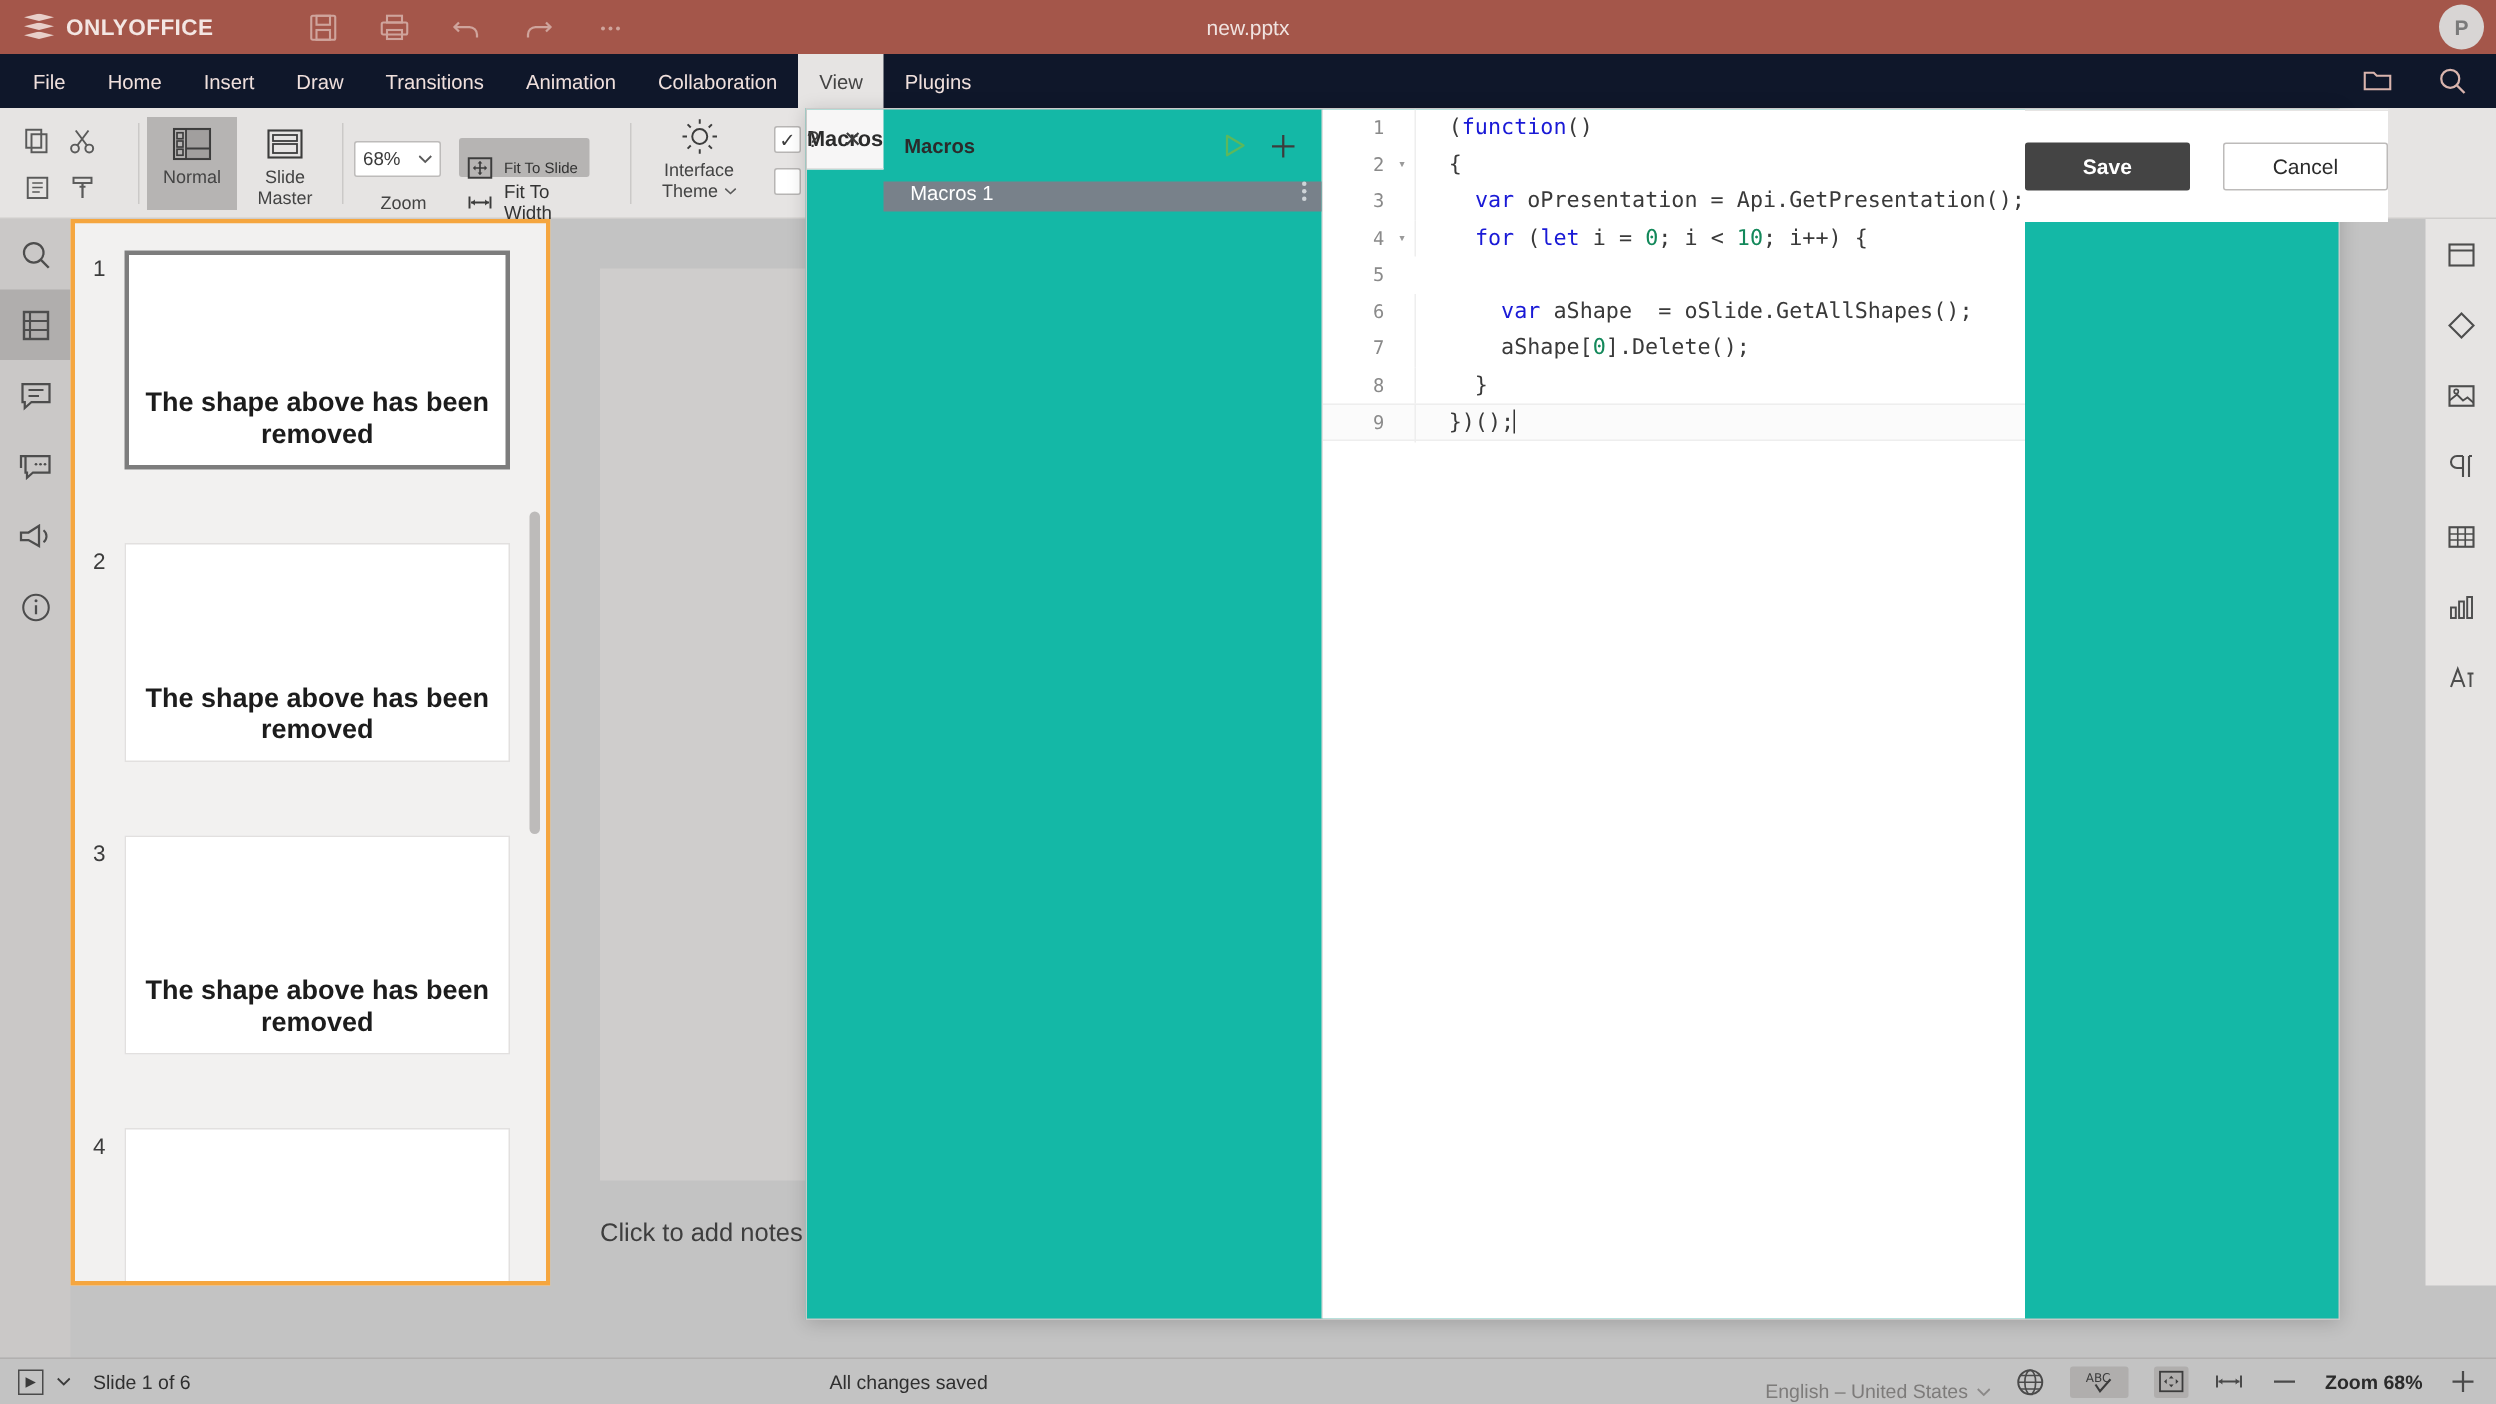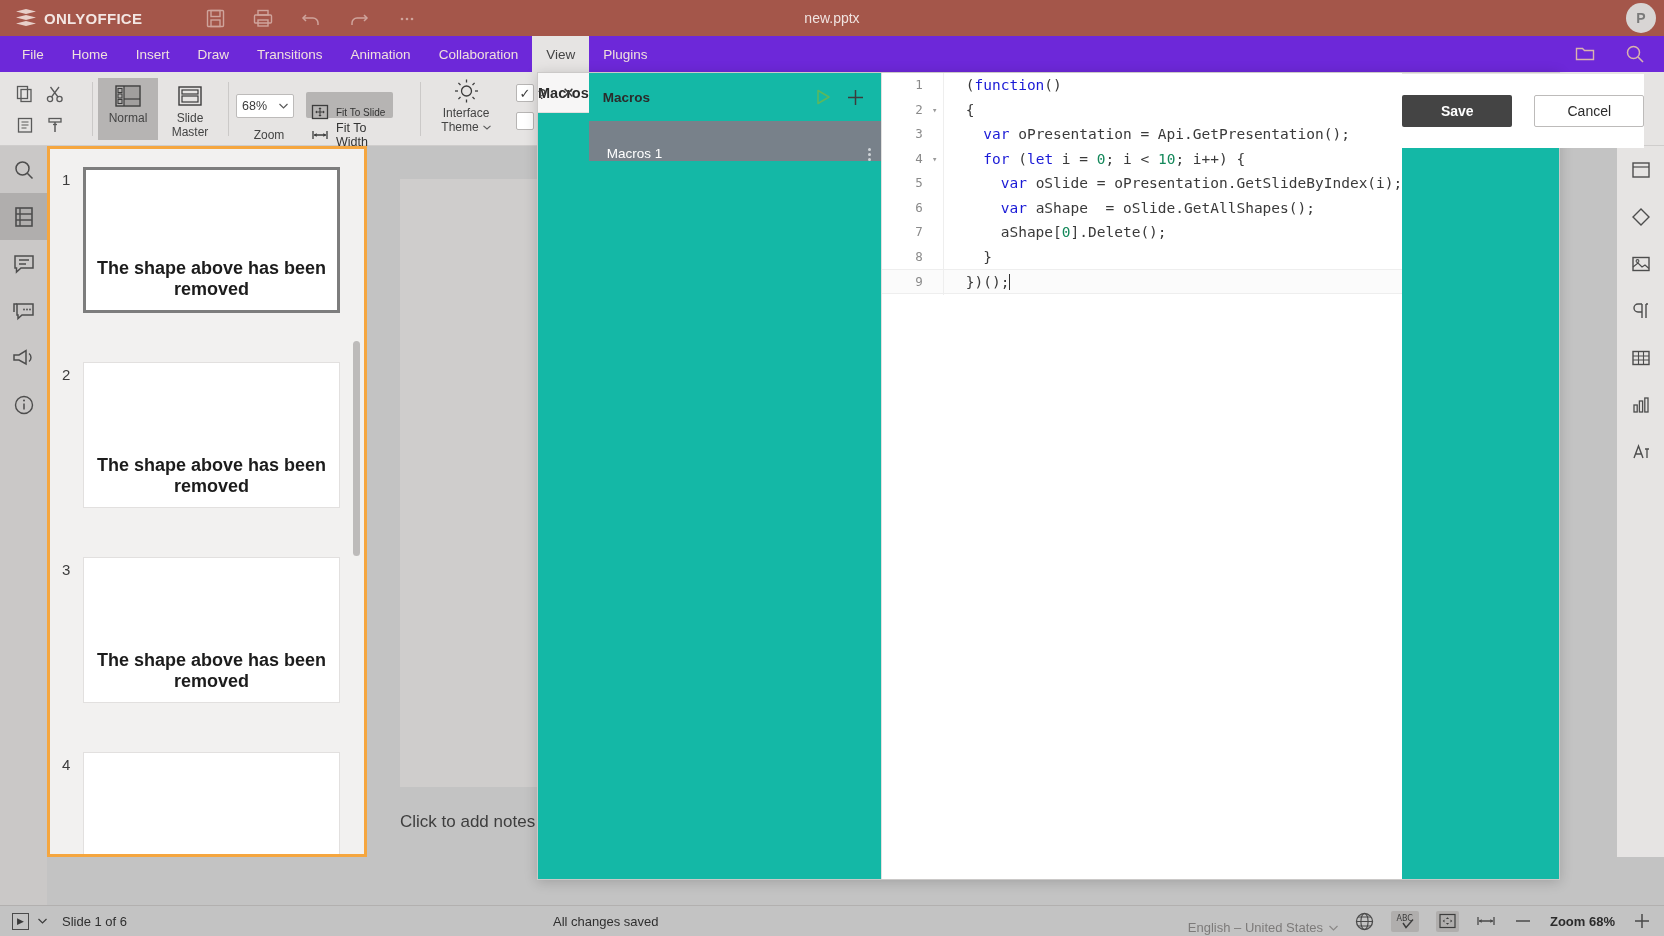--- a/index.html
+++ b/index.html
@@ -43,21 +43,21 @@
   .avatar {
     position:absolute; right:8px; top:3px; width:30px; height:30px;
     border-radius:50%; background:#d8d5d4;
     display:flex; align-items:center; justify-content:center;
     font-size:14px; color:#7a7a7a; font-weight:bold;
   }
 
   
   .menubar {
     position:absolute; left:0; top:36px; width:1664px; height:36px;
-    background:#6d28d9; display:flex; align-items:stretch;
+    background:#0f172a; display:flex; align-items:stretch;
   }
   .menu-item {
     display:flex; align-items:center; padding:0 14px;
     color:#f0e0dd; font-size:13.5px; cursor:default;
   }
   .menu-item:first-child { margin-left:8px; }
   .menu-item.active { background:#e6e4e3; color:#444; }
   .menubar-right {
     position:absolute; right:0; top:0; height:36px; display:flex; align-items:center; gap:28px;
     padding-right:18px;
@@ -189,21 +189,21 @@
     width:17px; height:17px; border:1px solid #4a4a4a;
     display:flex; align-items:center; justify-content:center; font-size:9px; color:#3a3a3a;
   }
   .sb-saved { position:absolute; left:553px; }
   .sb-right {
     position:absolute; right:12px; display:flex; align-items:center; gap:17px;
   }
   .sb-lang { color:#7d7b7a; display:flex; align-items:center; gap:6px;margin-top:13px; }
   .sb-ico { color:#4a4a4a; display:flex; align-items:center; justify-content:center; }
   .sb-ico.boxed {
-    width:28px; height:21px; background:#b0aead; border-radius:2px; font-size:11px;
+    width:39px; height:21px; background:#b0aead; border-radius:2px; font-size:11px;
   }
   .sb-ico.boxed2 {
     width:23px; height:21px; background:#b0aead; border-radius:2px;
   }
   .sb-zoom { font-weight:bold; color:#2b2b2b; }
 
   
   .dialog {
     position:absolute; left:537px; top:72px; width:1023px; height:808px;
     background:#14b8a6; border:1px solid #cbc9c8;
@@ -223,21 +223,21 @@
   .mac-list {
     width:293px; border-right:1px solid #e2e0df;
     display:flex; flex-direction:column;
   }
   .mac-list-head {
     height:48px; display:flex; align-items:center; padding:0 16px 0 14px;
   }
   .mac-list-title { font-size:13.5px; font-weight:bold; color:#2b2b2b; }
   .mac-list-actions { margin-left:auto; display:flex; align-items:center; gap:14px; }
   .mac-item {
-    height:40px; display:flex; align-items:flex-end;
+    height:20px; display:flex; align-items:flex-start;
     padding:0 10px 0 18px; font-size:13.5px; color:#3b3b3b;
   }
   .mac-item.sel { background:#78818a; color:#fff; }
   .mac-kebab { margin-left:auto; display:flex; flex-direction:column; gap:2px; }
   .mac-kebab i { width:3px; height:3px; background:#cfd4d8; border-radius:50%; display:block; }
 
   .editor { flex:1; position:relative; overflow:hidden; background:#fff; }
   .code-row {
     display:flex; align-items:flex-start; height:24.5px; font-size:14.5px;
     font-family:"DejaVu Sans Mono", monospace;
@@ -712,21 +712,20 @@
           <span class="code-text">  <span class="tok-key">var</span> oPresentation = Api.GetPresentation();</span>
         </div>
         <div class="code-row">
           <span class="gutter">4</span>
           <span class="fold">▾</span>
           <span class="code-text">  <span class="tok-key">for</span> (<span class="tok-key">let</span> i = <span class="tok-num">0</span>; i &lt; <span class="tok-num">10</span>; i++) {</span>
         </div>
         <div class="code-row">
           <span class="gutter">5</span>
           <span class="fold"></span>
-          <span class="code-text">    <span class="tok-key">var</span> oSlide = oPresentation.GetSlideByIndex(i);</span>
         </div>
         <div class="code-row">
           <span class="gutter">6</span>
           <span class="fold"></span>
           <span class="code-text">    <span class="tok-key">var</span> aShape  = oSlide.GetAllShapes();</span>
         </div>
         <div class="code-row">
           <span class="gutter">7</span>
           <span class="fold"></span>
           <span class="code-text">    aShape[<span class="tok-num">0</span>].Delete();</span>

